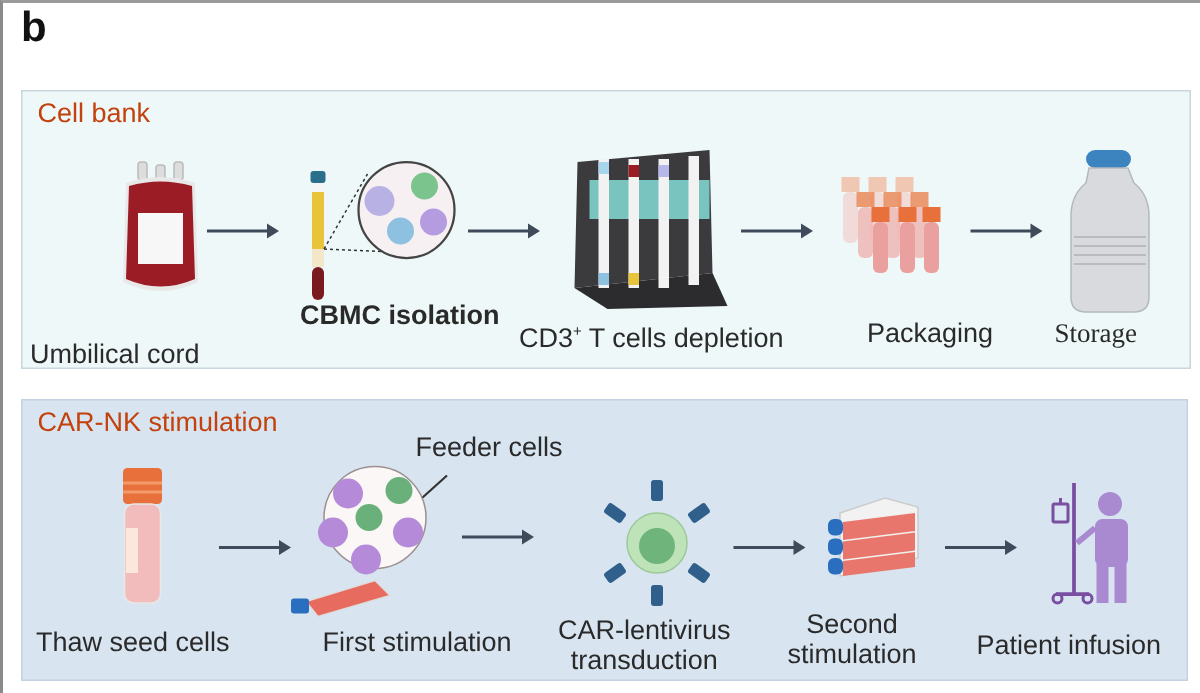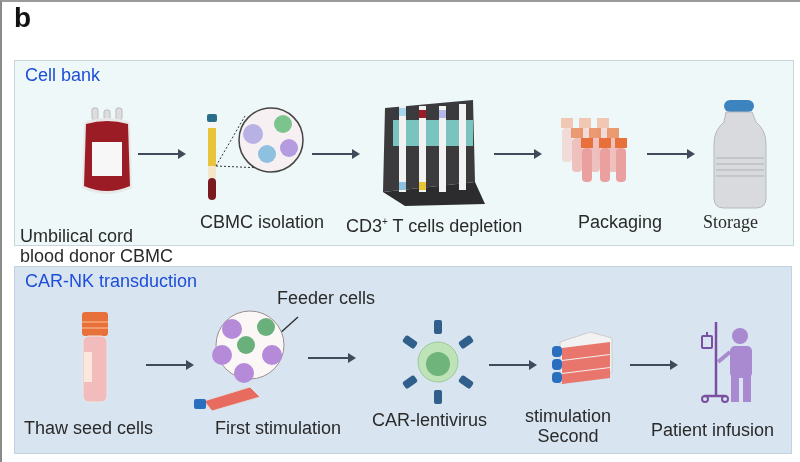--- a/index.html
+++ b/index.html
@@ -17,21 +17,21 @@
   .panel-letter {
     position: absolute; left: 14px; top: 2px;
     font-size: 28px; font-weight: bold; color: #111;
   }
   .panel {
     position: absolute; border: 1px solid #c9d6db;
   }
   .panel.bank { left: 14px; top: 60px; width: 778px; height: 184px; background: #eef8f8; }
   .panel.car { left: 14px; top: 266px; width: 776px; height: 186px; background: #d8e5f1; border-color: #c3d2e2; }
   .panel-title {
-    position: absolute; left: 10px; top: 4px; font-size: 18px; color: #1d4ed8;
+    position: absolute; left: 10px; top: 4px; font-size: 18px; color: #c2410c;
   }
   .step-label {
     position: absolute; font-size: 18px; color: #2a2a2a; line-height: 20px;
     white-space: nowrap; text-align: center;
   }
   .step-label.left { text-align: left; margin-top: 28px; }
   .arrow { position: absolute; height: 12px; }
   svg { position: absolute; overflow: visible; }
   sup { font-size: 10px; }
 </style>
@@ -129,31 +129,30 @@
   <rect x="12" y="0" width="30" height="12" rx="6" fill="#3c84c0"></rect>
   <path d="M14 12 L40 12 L44 22 Q54 30 54 44 L54 98 Q54 108 44 108 L12 108 Q2 108 2 98 L2 44 Q2 30 12 22 Z" fill="#d8dade" stroke="#b5b8bd"></path>
   <line x1="4" y1="58" x2="52" y2="58" stroke="#aeb1b6"></line>
   <line x1="4" y1="64" x2="52" y2="64" stroke="#aeb1b6"></line>
   <line x1="4" y1="70" x2="52" y2="70" stroke="#aeb1b6"></line>
   <line x1="4" y1="76" x2="52" y2="76" stroke="#aeb1b6"></line>
 </svg>
 
 <div class="step-label left" style="left:20px;top:198px;">
   <div>Umbilical cord</div>
-  <div>blood donor CBMC</div>
-</div>
-<div class="step-label" style="left:200px;top:212px;">CBMC isolation</div>
+</div>
+<div class="step-label" style="left:200px;top:200px;font-weight:bold;">CBMC isolation</div>
 <div class="step-label" style="left:346px;top:212px;">
   <span>CD3</span><sup>+</sup><span> T cells depletion</span>
 </div>
 <div class="step-label" style="left:578px;top:212px;">Packaging</div>
 <div class="step-label" style="left:703px;top:212px;font-family:Liberation Serif, serif;">Storage</div>
 
 <div class="panel car">
-  <div class="panel-title">CAR-NK transduction</div>
+  <div class="panel-title">CAR-NK stimulation</div>
 </div>
 
 <svg style="left:80px;top:312px" width="30" height="92" viewBox="0 0 30 92">
   <rect x="2" y="0" width="26" height="24" rx="3" fill="#e8703a"></rect>
   <line x1="2" y1="10" x2="28" y2="10" stroke="#f39a6a" stroke-width="2"></line>
   <line x1="2" y1="16" x2="28" y2="16" stroke="#f39a6a" stroke-width="2"></line>
   <rect x="3" y="24" width="24" height="66" rx="6" fill="#f2bcbc" stroke="#e8e8e8"></rect>
   <rect x="4" y="40" width="8" height="30" fill="#fbe7dc"></rect>
 </svg>
 <svg class="arrow" style="left:146px;top:359px" width="50" height="12">
@@ -221,18 +220,19 @@
   <rect x="30" y="24" width="22" height="32" rx="5" fill="#a98ad0"></rect>
   <rect x="31" y="54" width="8" height="26" fill="#a98ad0"></rect>
   <rect x="43" y="54" width="8" height="26" fill="#a98ad0"></rect>
   <line x1="30" y1="30" x2="18" y2="40" stroke="#a98ad0" stroke-width="4"></line>
 </svg>
 
 <div class="step-label" style="left:24px;top:418px;">Thaw seed cells</div>
 <div class="step-label" style="left:183px;top:418px;margin-left:32px;">First stimulation</div>
 <div class="step-label" style="left:372px;top:410px;">
   <div>CAR-lentivirus</div>
+  <div>transduction</div>
 </div>
 <div class="step-label" style="left:525px;top:406px;">
+  <div>Second</div>
   <div>stimulation</div>
-  <div>Second</div>
 </div>
 <div class="step-label" style="left:651px;top:420px;">Patient infusion</div>
 
 </body></html>

